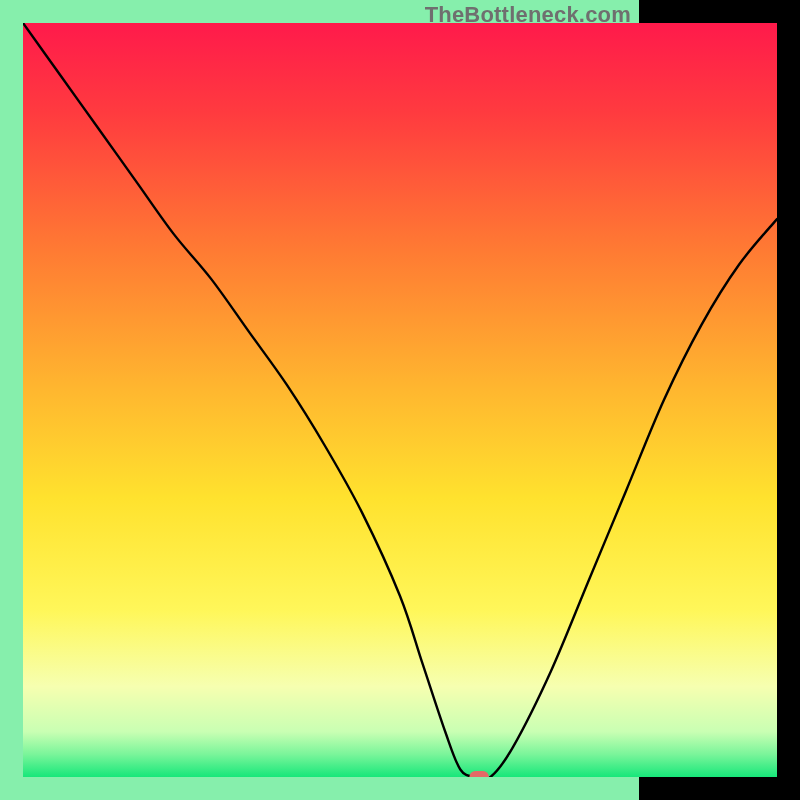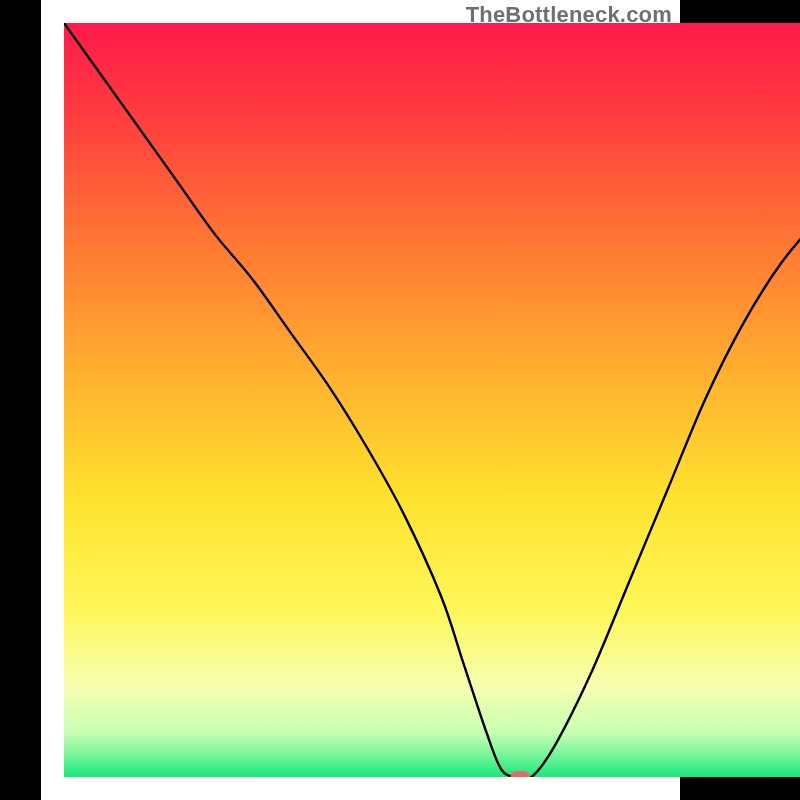--- a/index.html
+++ b/index.html
@@ -7,22 +7,21 @@
     padding: 0;
     width: 800px;
     height: 800px;
     background: #000;
     overflow: hidden;
   }
   .frame {
     position: relative;
     width: 639px;
     height: 800px;
-    background: #ffffff;
-    margin-left: 41px;
+    background: #86efac;
   }
   .watermark {
     position: absolute;
     top: 2px;
     right: 8px;
     font-family: Arial, Helvetica, sans-serif;
     font-size: 22px;
     font-weight: 600;
     color: #6f6f6f;
     letter-spacing: 0.2px;

